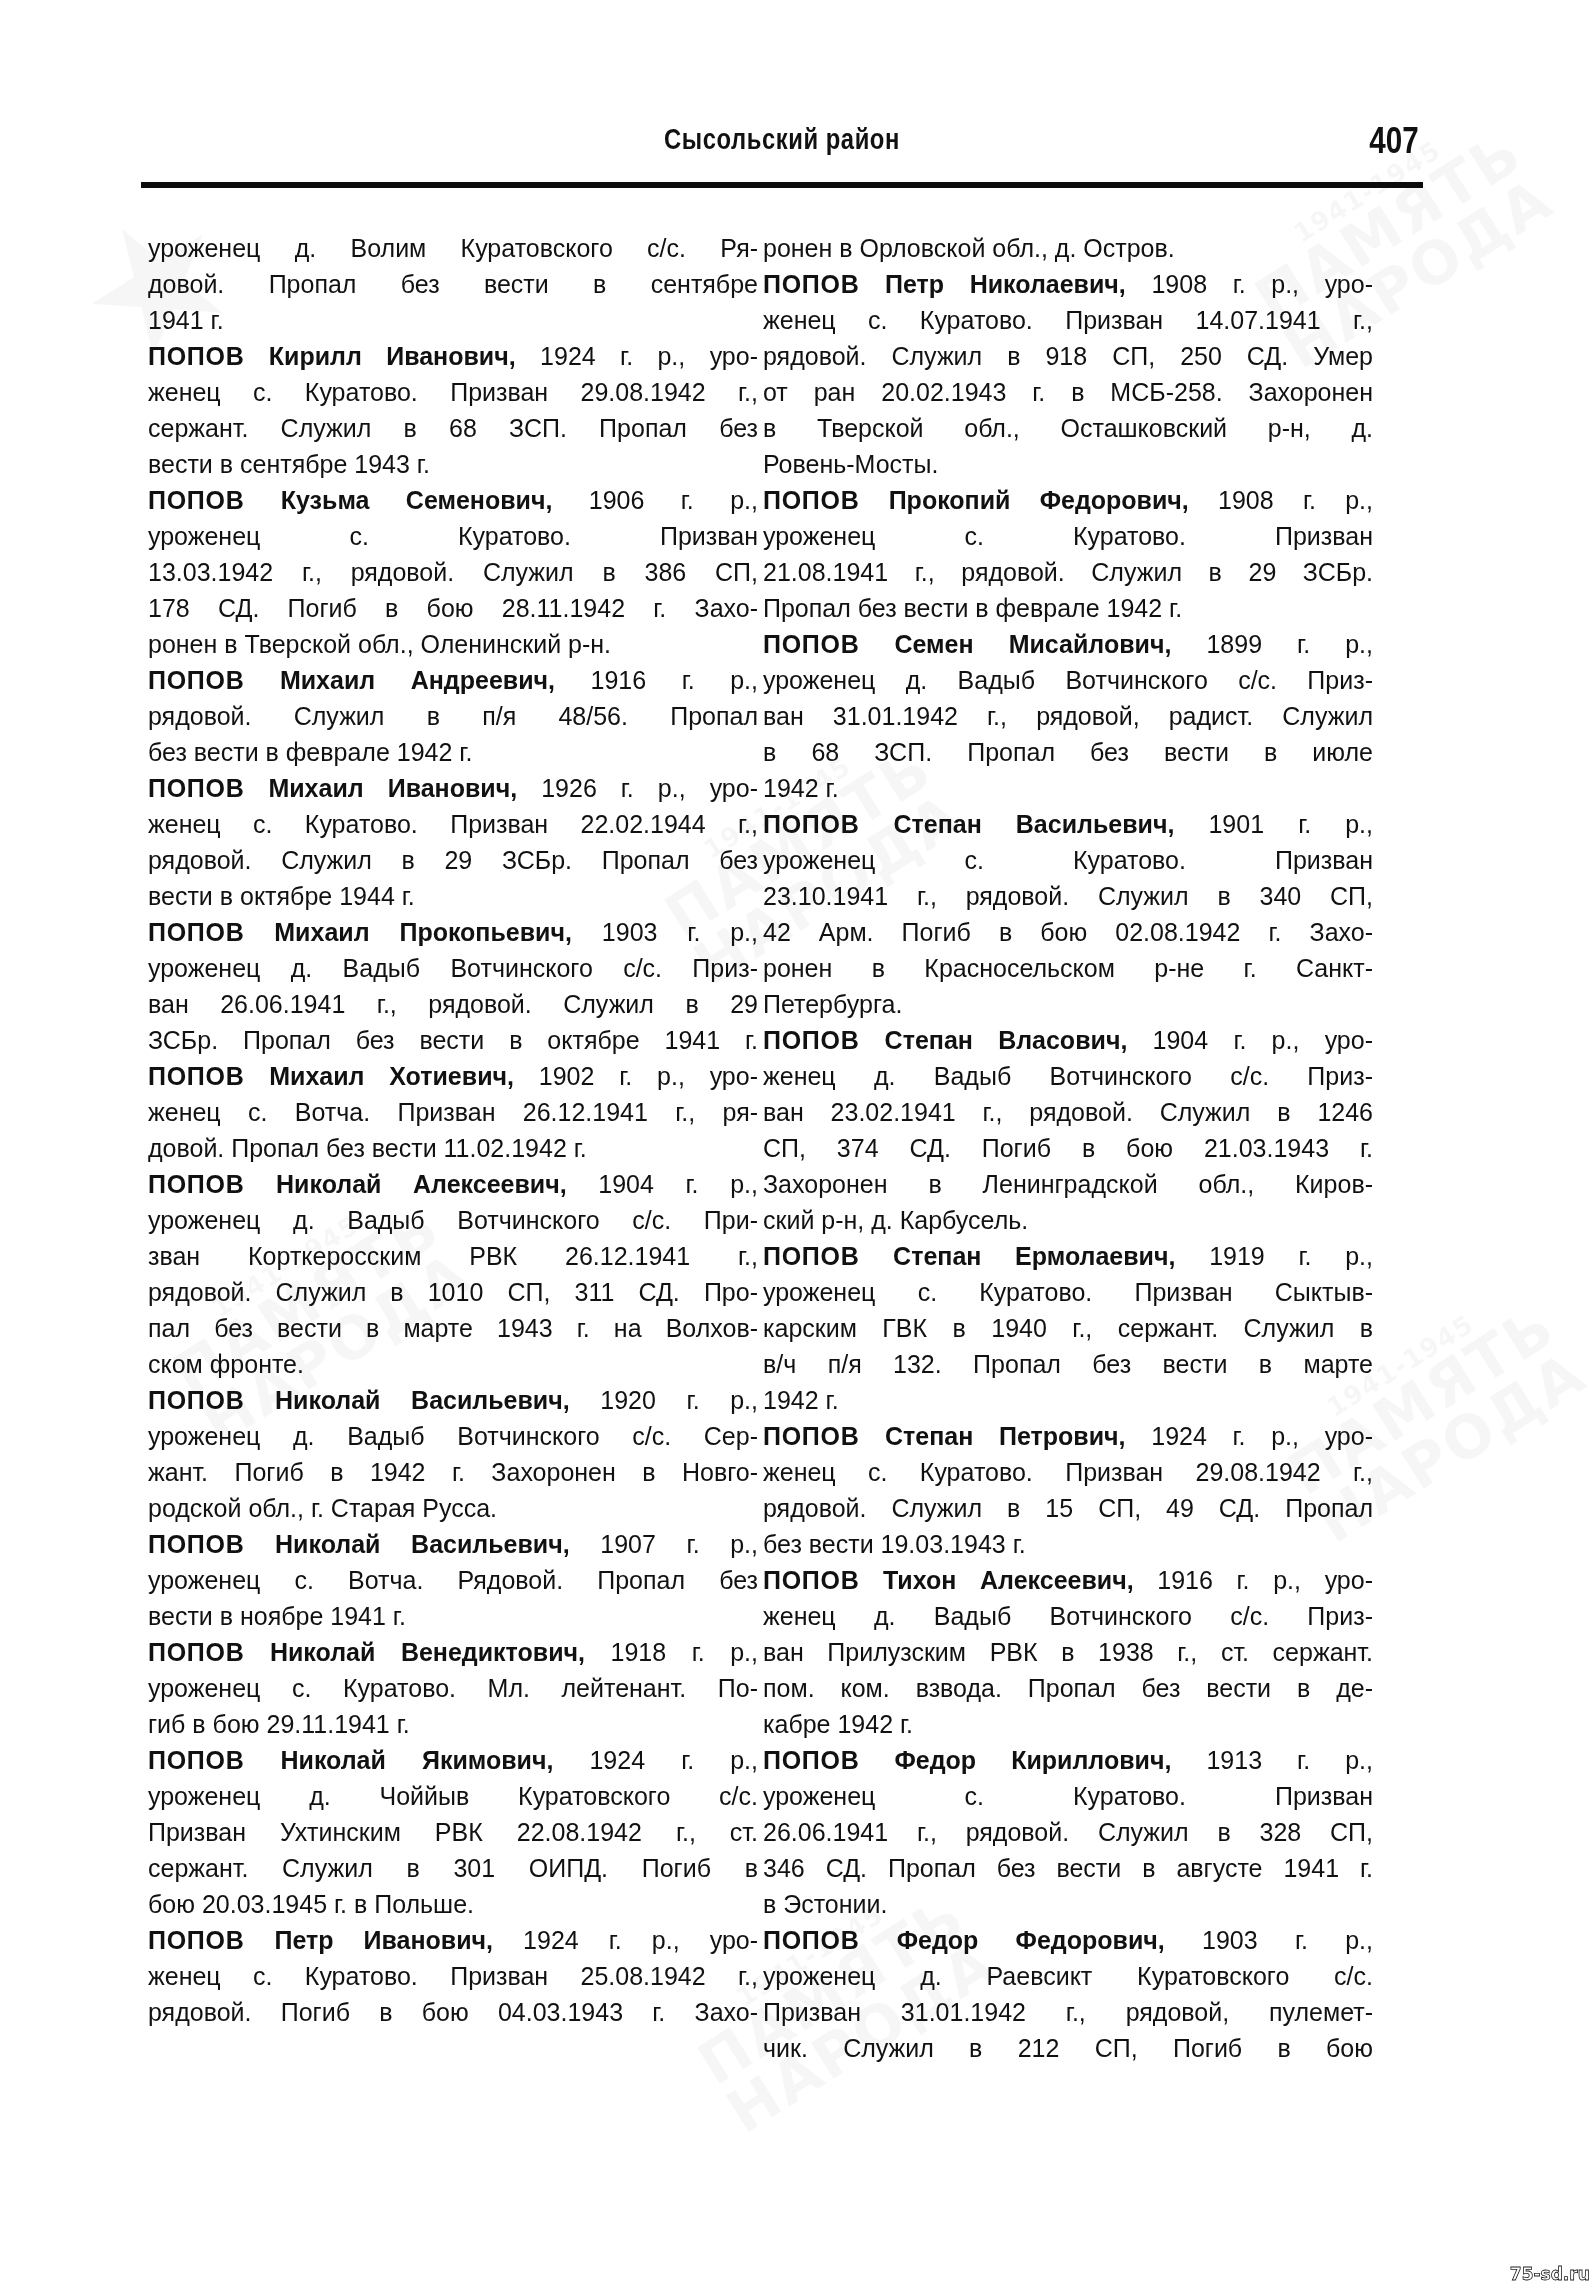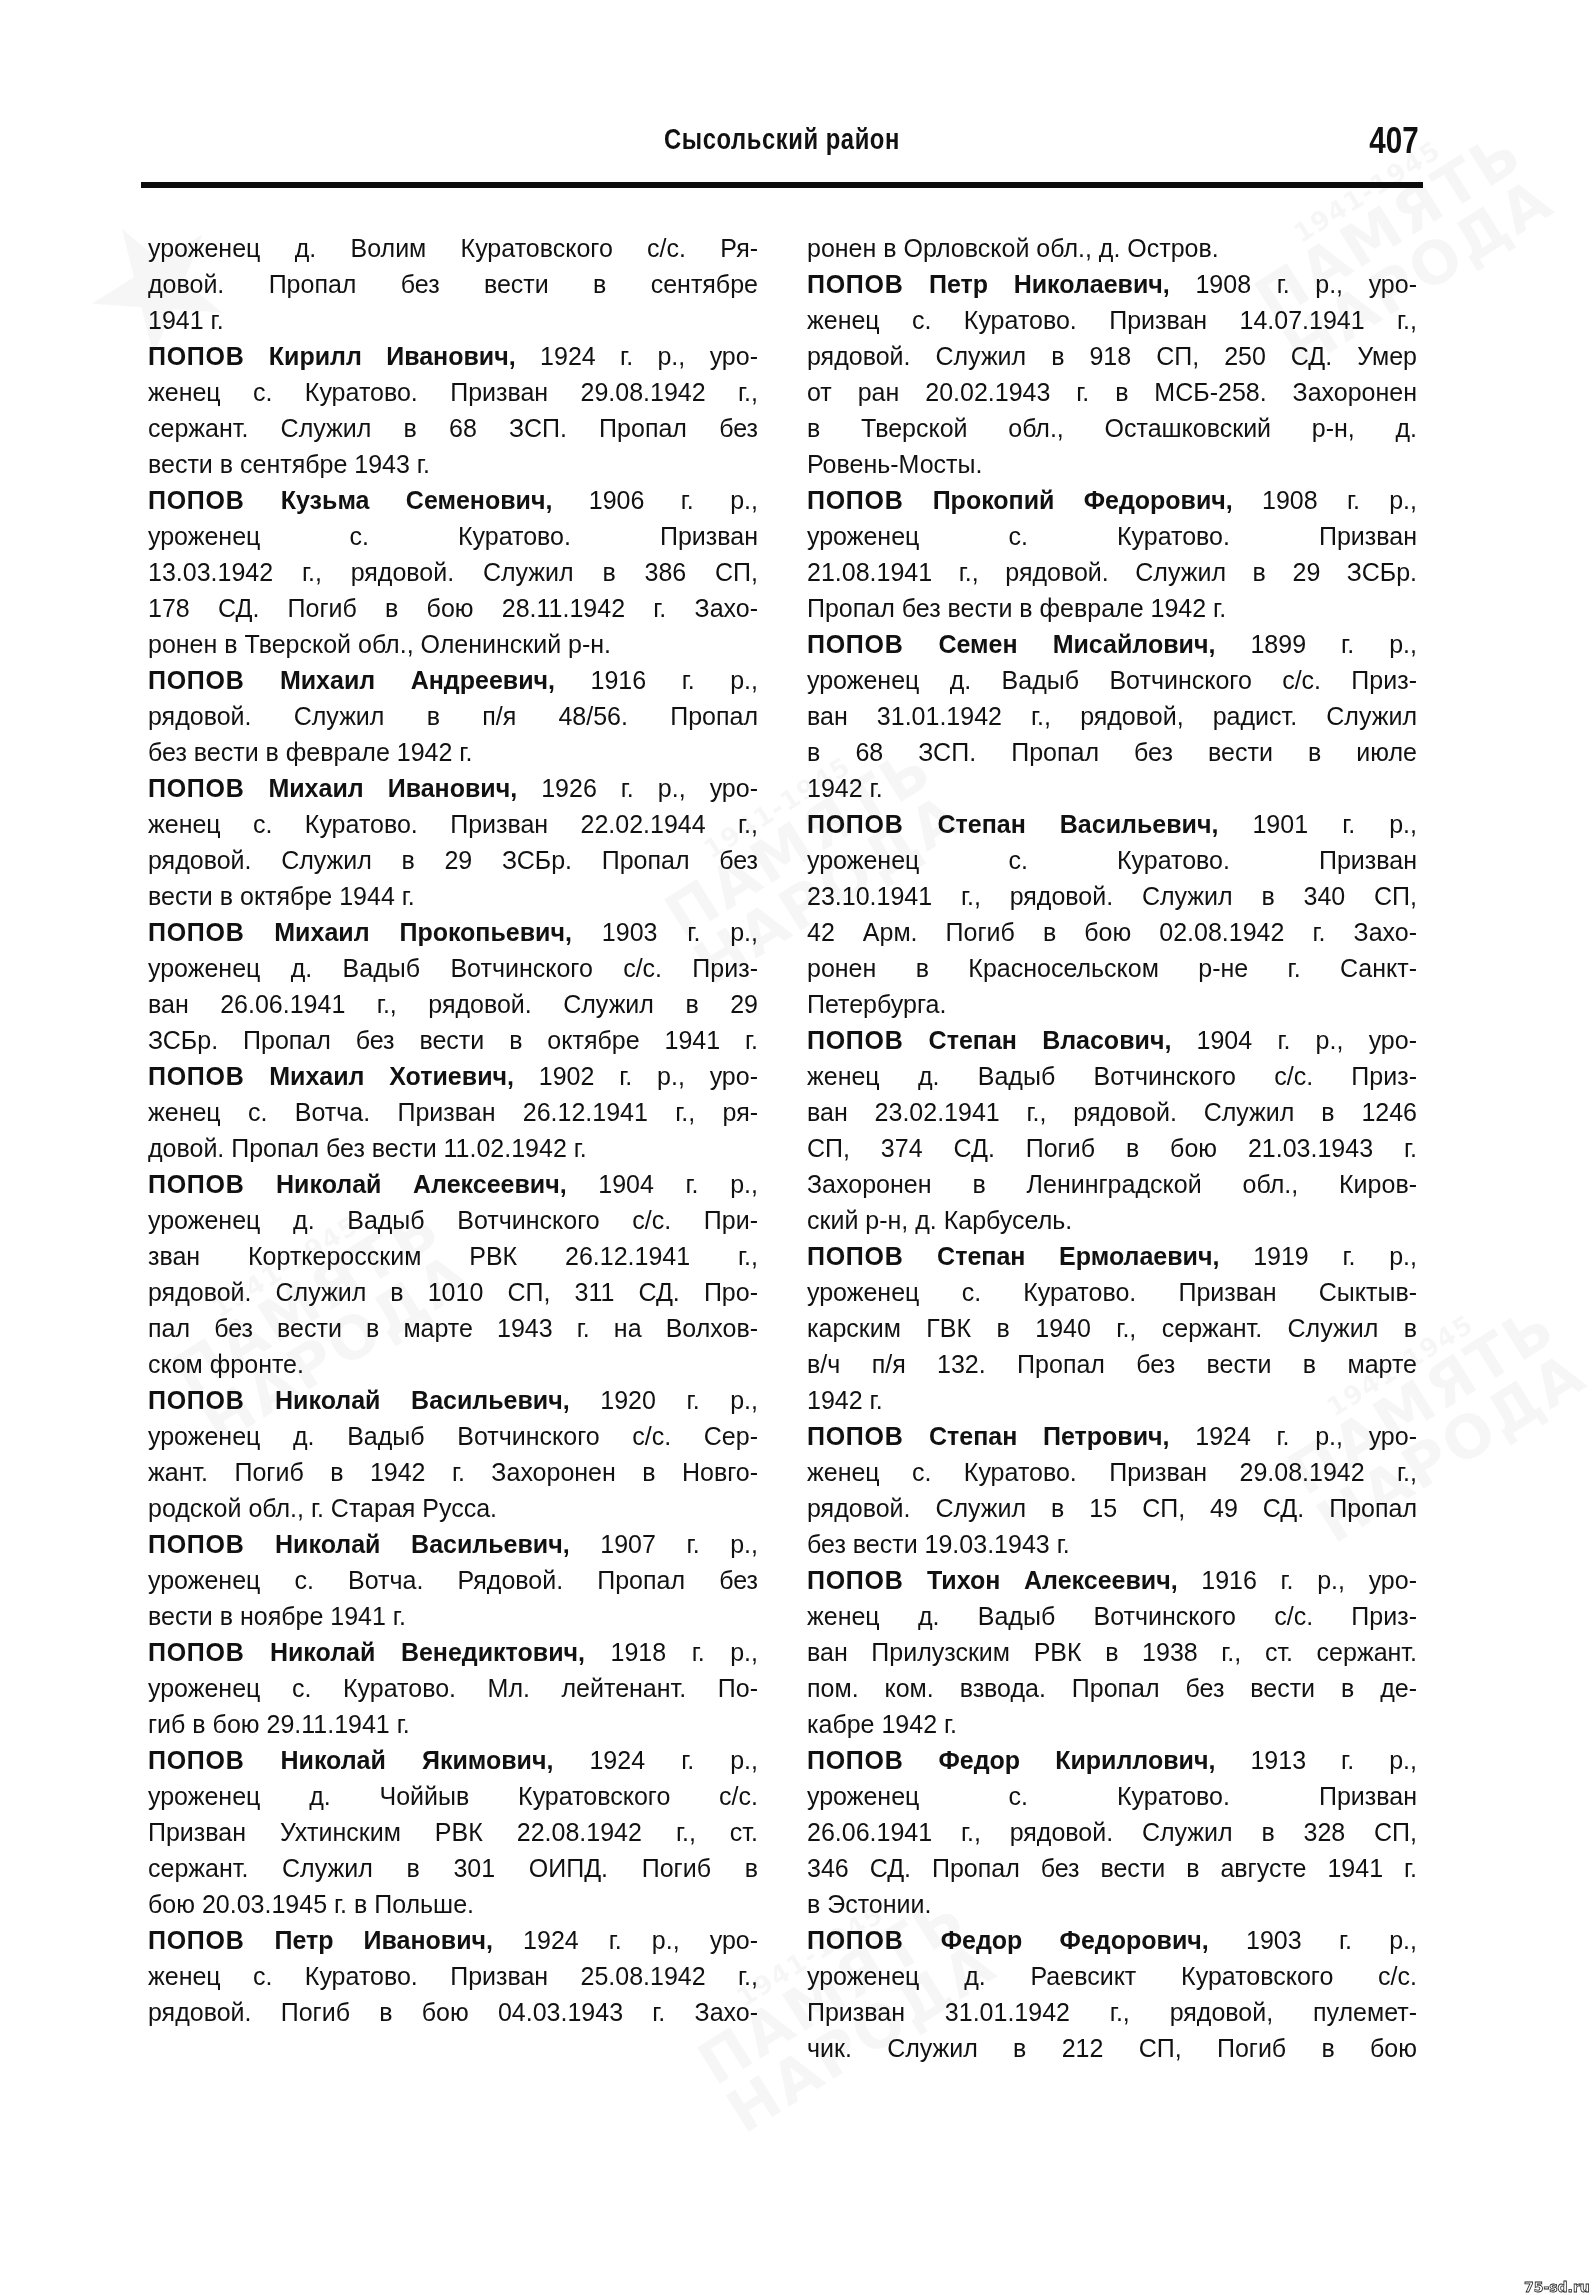--- a/index.html
+++ b/index.html
@@ -11,26 +11,26 @@
   .watermark .star { font-size: 171px; display: block; line-height: 1; }
   .watermark .years { font-size: 26px; display:block; letter-spacing: 1.3px; }
   .header { position: absolute; left: 141px; top: 98px; width: 1282px; height: 92px; }
   .header-title { position: absolute; left: 0; right: 0; top: 25px; text-align: center;
                   font-size: 29px; font-weight: bold; letter-spacing: 0.7px; transform: scaleX(0.82); }
   .page-number { position: absolute; right: 3.9px; top: 22px; font-size: 37px; font-weight: bold; transform: scaleX(0.8); transform-origin: right; }
   .header-rule { position: absolute; left: 0; right: 0; top: 84px; height: 5.9px; background: #0c0c0c; }
   .column { position: absolute; top: 230px; width: 610px; font-size: 25px; line-height: 36px;
             text-align: justify; }
   .col-left { left: 148px; }
-  .col-right { left: 807px; }
+  .col-right { left: 763px; }
   .line { display: block; white-space: nowrap; text-align-last: justify; height: 36px; overflow: visible; }
   .line.last { text-align-last: left; }
   .surname { font-weight: bold; letter-spacing: 0.7px; }
   .given { font-weight: bold; }
-  .site-mark { position: absolute; right: 5.2px; bottom: 0; font-size: 14px; font-weight: bold;
+  .site-mark { position: absolute; right: 5.2px; bottom: 11px; font-size: 17px; font-weight: bold;
                color: #fff; -webkit-text-stroke: 0.8px #222; font-family: "DejaVu Sans", sans-serif; }
 </style>
 </head>
 <body>
 
 <div class="watermark" style="left:79px; top:197px;">
   <span class="star">★</span>
 </div>
 <div class="watermark" style="left:1246px; top:171px;">
   <span class="years">1941-1945</span>

